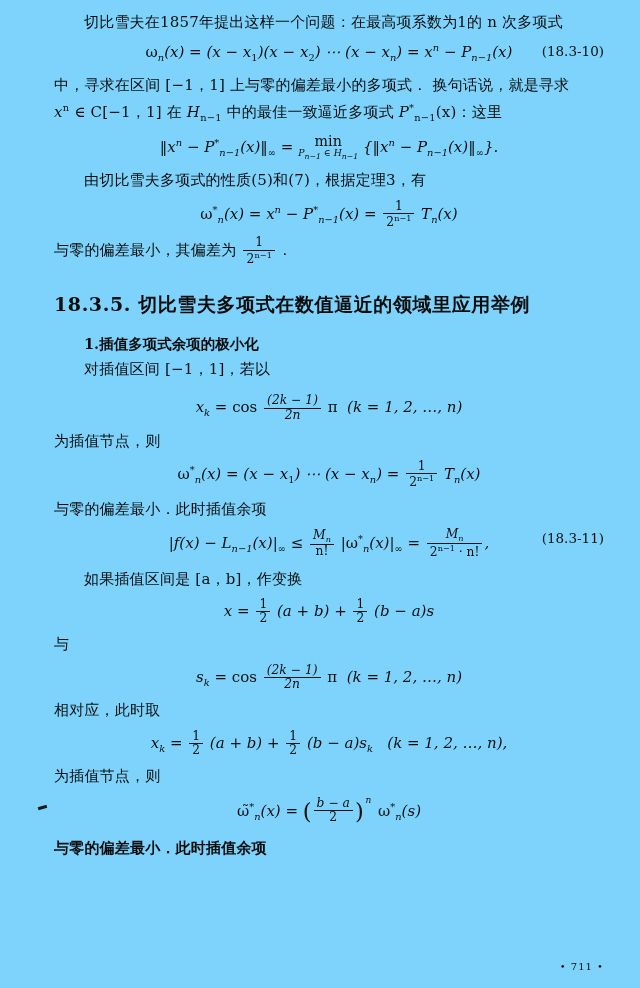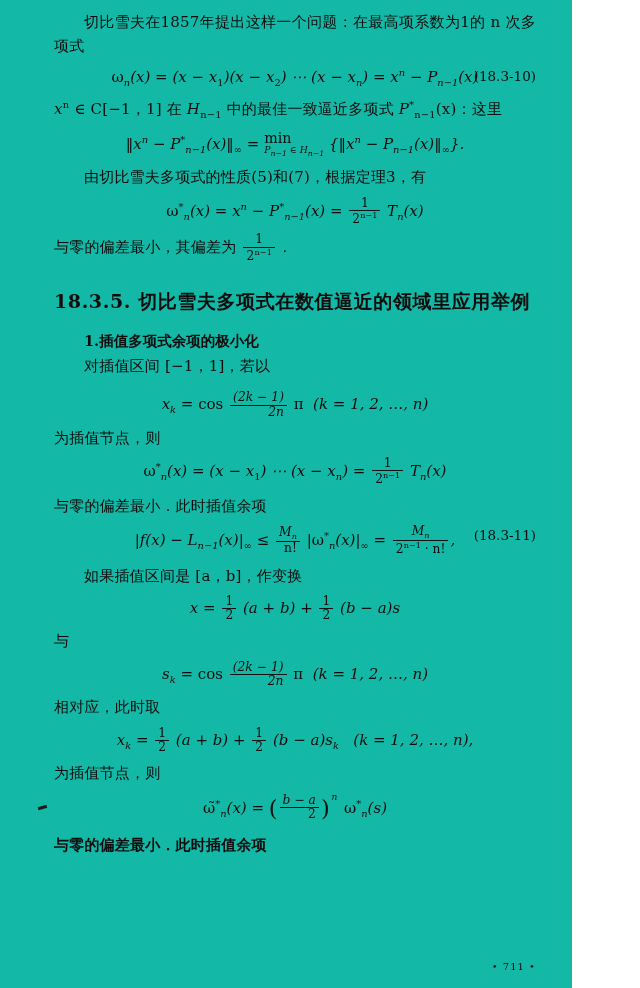--- a/index.html
+++ b/index.html
@@ -10,26 +10,26 @@
   body {
     width: 640px;
     height: 988px;
     position: relative;
     font-family: "DejaVu Serif", serif;
     color: #0d0d0d;
     overflow: hidden;
   }
   .page {
     position: relative;
-    width: 572px;
+    width: 640px;
     height: 988px;
     padding: 0;
     box-sizing: border-box;
     
-    background: #14b8a6;
+    background: #7dd3fc;
   }
   .col {
     position: absolute;
     left: 54px;
     right: 36px;
     top: 10px;
   }
   
   .para {
     font-size: 15px;
@@ -76,30 +76,29 @@
     margin: 0 2px;
   }
   .frac .top {
     display: block;
     padding: 0 3px;
     border-bottom: 1px solid #111;
   }
   .frac .bot {
     display: block;
     padding: 0 3px;
-    text-align: right;
   }
   .sup { font-size: 0.66em; vertical-align: super; font-style: normal;}
   .supi { font-size: 0.66em; vertical-align: super;}
   .sub { font-size: 0.66em; vertical-align: sub; font-style: normal;}
   .subi { font-size: 0.66em; vertical-align: sub;}
   .up { font-style: normal; }
   .minstack {
     display: inline-block;
-    text-align: left;
+    text-align: center;
     vertical-align: middle;
     line-height: 1.05;
   }
   .minstack .m1 { display: block; font-style: normal; font-size: 0.95em;}
   .minstack .m2 { display: block; font-style: italic; font-size: 0.62em;}
   
   .sec-head {
     font-size: 19px;
     font-weight: bold;
     letter-spacing: 0.6px;
@@ -153,20 +152,21 @@
 
     <p class="para indent">切比雪夫在1857年提出这样一个问题：在最高项系数为1的 n 次多项式</p>
 
     <div class="eq">
       <span class="eqbody">
         <span class="up">ω</span><span class="subi">n</span>(x) = (x − x<span class="sub">1</span>)(x − x<span class="sub">2</span>) ⋯ (x − x<span class="subi">n</span>) = x<span class="supi">n</span> − P<span class="subi">n−1</span>(x)
       </span>
       <span class="num">(18.3-10)</span>
     </div>
 
+    <p class="para">中，寻求在区间 [−1，1] 上与零的偏差最小的多项式．  换句话说，就是寻求</p>
 
     <p class="para">
       <span style="font-style:italic">x</span><span class="sup">n</span> ∈ C[−1，1] 在 <span style="font-style:italic">H</span><span class="sub">n−1</span> 中的最佳一致逼近多项式 <span style="font-style:italic">P</span><span class="sup">*</span><span class="sub">n−1</span>(x)：这里
     </p>
 
     <div class="eq">
       <span class="eqbody">
         ‖x<span class="supi">n</span> − P<span class="sup">*</span><span class="subi">n−1</span>(x)‖<span class="sub">∞</span> =
         <span class="minstack">
           <span class="m1">min</span>

